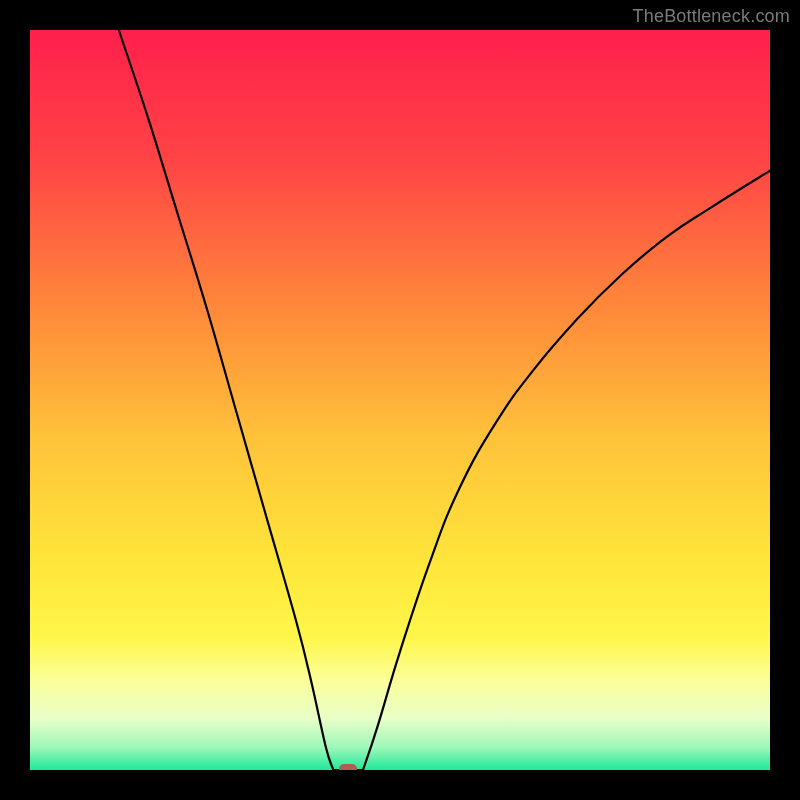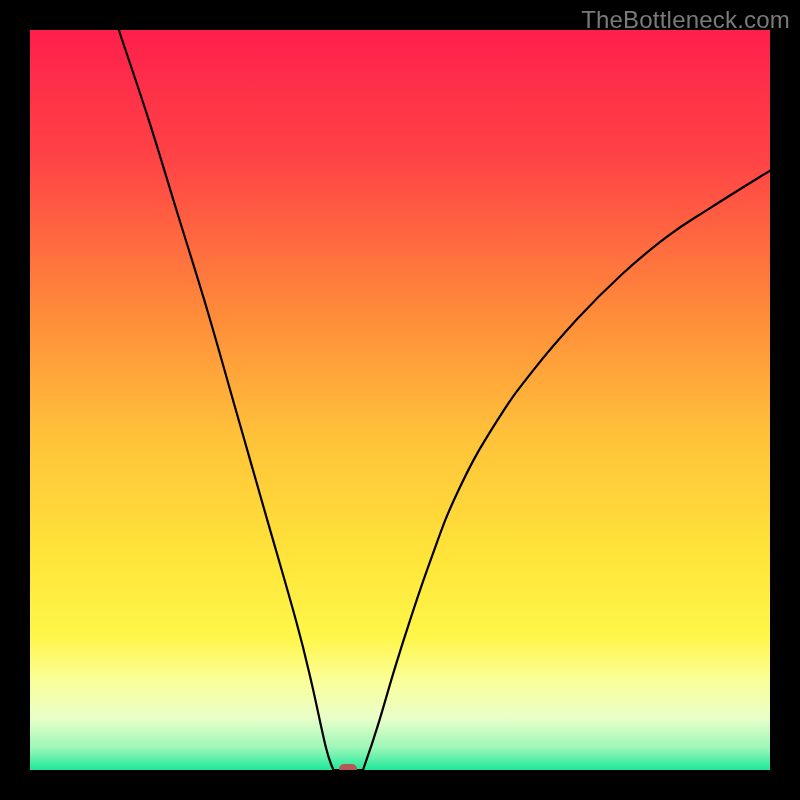--- a/index.html
+++ b/index.html
@@ -25,21 +25,21 @@
     top: 30px;
     width: 740px;
     height: 740px;
     overflow: hidden;
   }
   .watermark {
     position: absolute;
     top: 6px;
     right: 10px;
     color: #7a7a7a;
-    font-size: 24px;
+    font-size: 18px;
     font-weight: 500;
     letter-spacing: 0.2px;
   }
   svg {
     display: block;
   }
   .marker {
     position: absolute;
     width: 18px;
     height: 10px;

